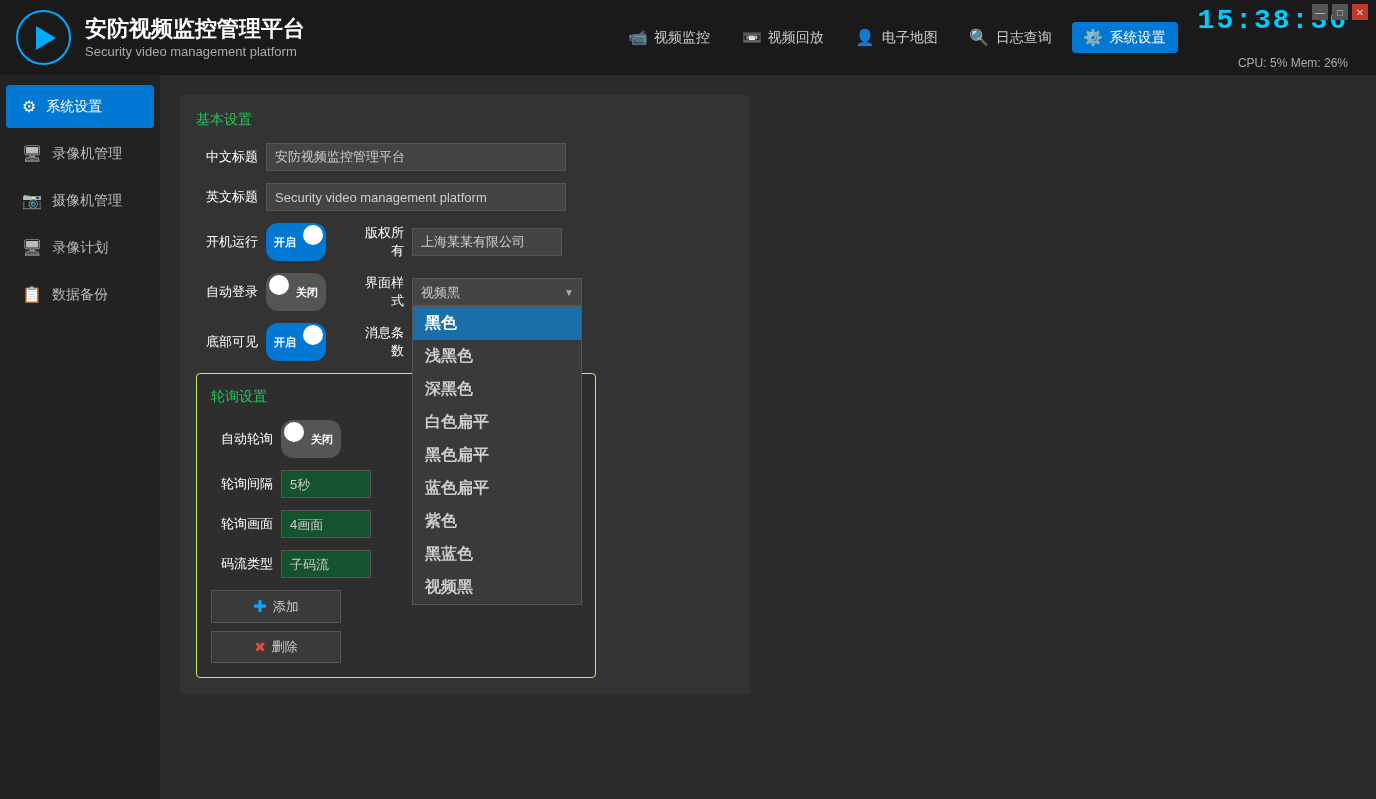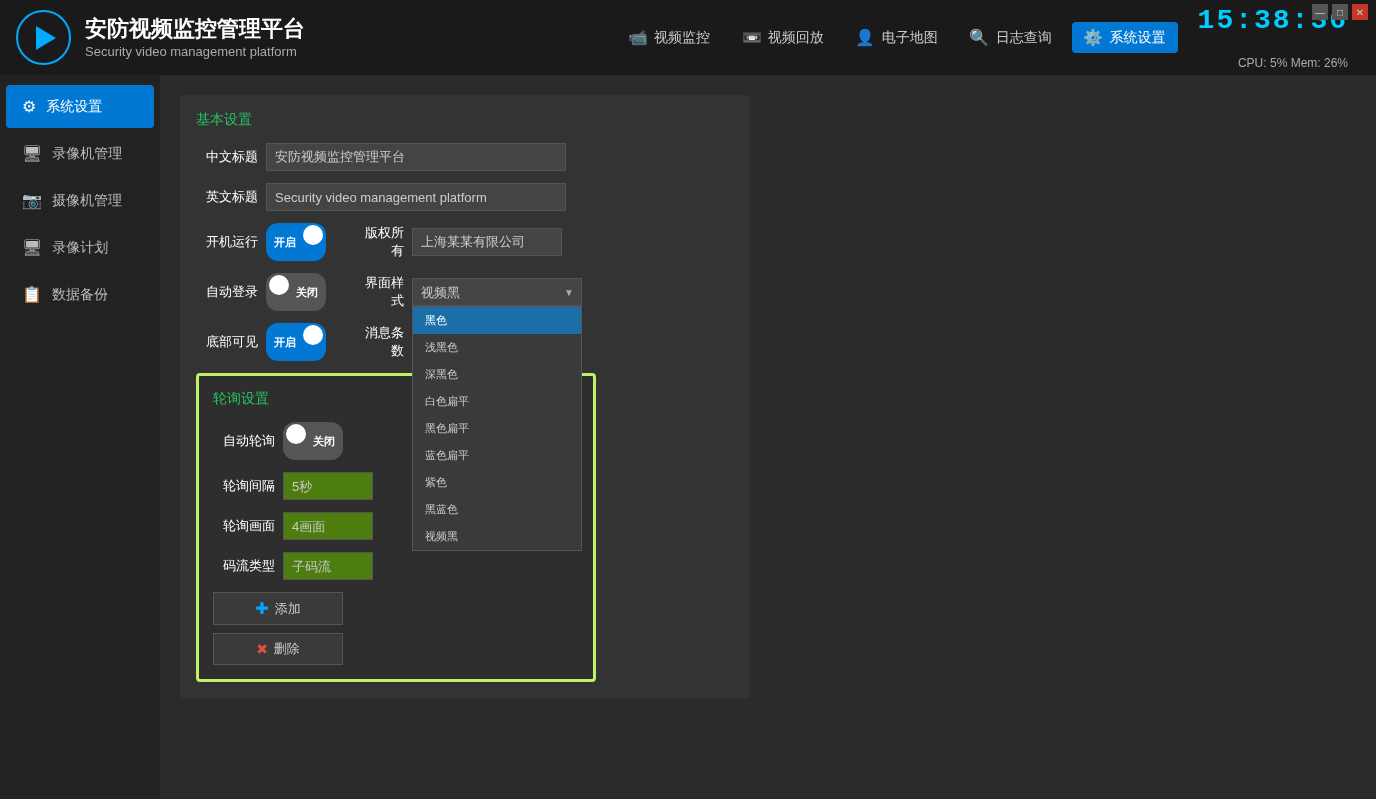--- a/index.html
+++ b/index.html
@@ -272,38 +272,39 @@
       position: absolute;
       background: #3a3a3a;
       border: 1px solid #555;
       z-index: 1000;
       width: 170px;
       top: 28px;
       left: 0;
     }
     .dropdown-item {
       padding: 6px 12px;
-      font-size: 11px;
-      color: #ccc;
-      cursor: pointer;
+      font-size: 16px;
+      color: #ccc;
+      cursor: pointer;
+      font-weight: bold;
     }
     .dropdown-item.selected { background: #1a6fa8; color: #fff; }
 
     
     .sub-section {
       background: #2e2e2e;
-      border: 3px solid #bef264;
+      border: 1px solid #bef264;
       border-radius: 4px;
       padding: 14px;
       max-width: 400px;
       margin-top: 12px;
     }
 
     .form-select-sm {
-      background: #4d7c0f;
+      background: #14532d;
       border: 1px solid #555;
       color: #ccc;
       font-size: 13px;
       padding: 4px 8px;
       height: 28px;
       width: 90px;
       appearance: none;
       cursor: pointer;
       font-family: 'Microsoft YaHei', sans-serif;
       outline: none;

